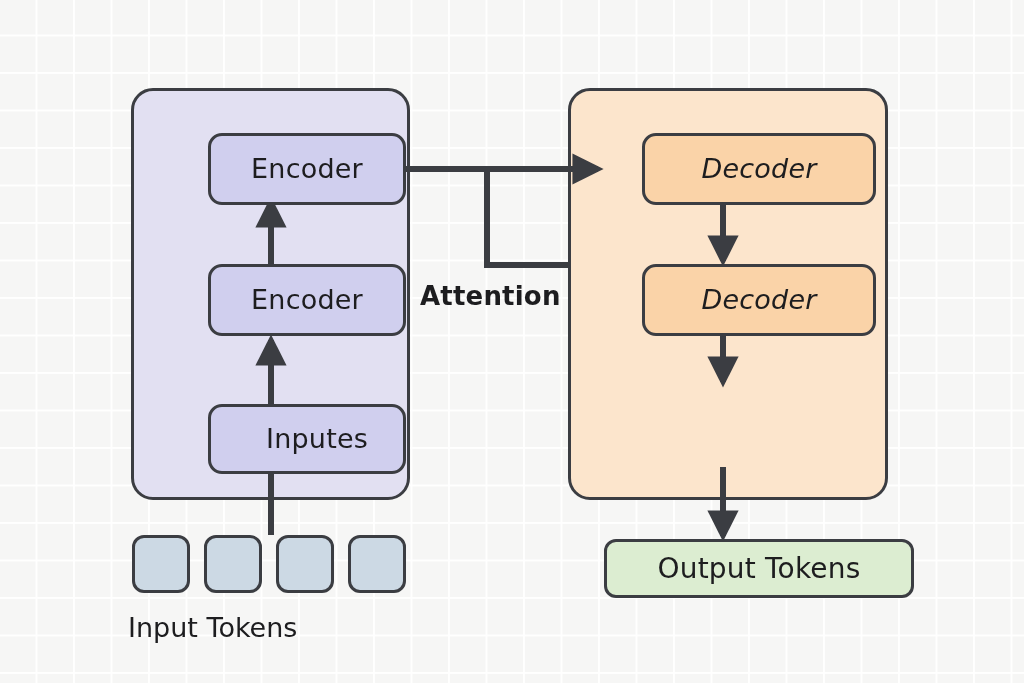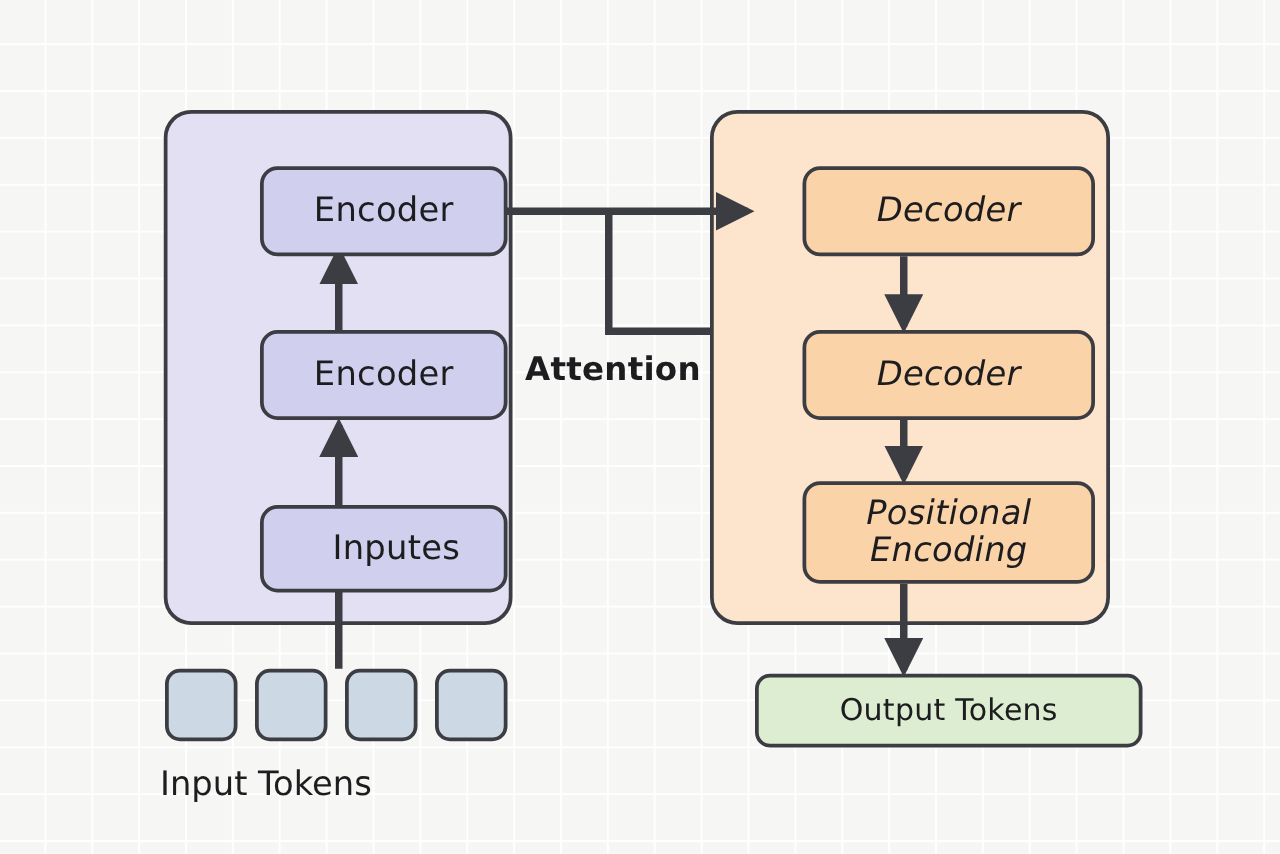--- a/index.html
+++ b/index.html
@@ -74,21 +74,21 @@
   #decoder-top      { left: 606px; top: 133px; width: 234px; height: 72px; }
   #decoder-bottom   { left: 606px; top: 264px; width: 234px; height: 72px; }
   #positional-block { left: 606px; top: 385px; width: 234px; height: 82px; }
 
   #output-tokens {
     left: 568px;
     top: 539px;
     width: 310px;
     height: 59px;
     border-radius: 12px;
-    font-size: 24px;
+    font-size: 28px;
   }
 
   
   #token-row {
     position: absolute;
     left: 132px;
     top: 535px;
     display: flex;
     gap: 14px;
   }
@@ -168,26 +168,20 @@
   <div class="block purple" id="encoder-top">Encoder</div>
 
   <div class="block purple" id="encoder-bottom">Encoder</div>
 
   <div class="block purple" id="inputes-block">Inputes</div>
 
   <div class="block orange" id="decoder-top">Decoder</div>
 
   <div class="block orange" id="decoder-bottom">Decoder</div>
 
-  <div class="block orange" id="positional-block">
-    <span>
-      <span>Positional</span><br>
-      <span>Encoding</span>
-    </span>
-  </div>
 
   <div id="attention-label">Attention</div>
 
   <div id="token-row">
     <div class="token-square"></div>
     <div class="token-square"></div>
     <div class="token-square"></div>
     <div class="token-square"></div>
   </div>
 

